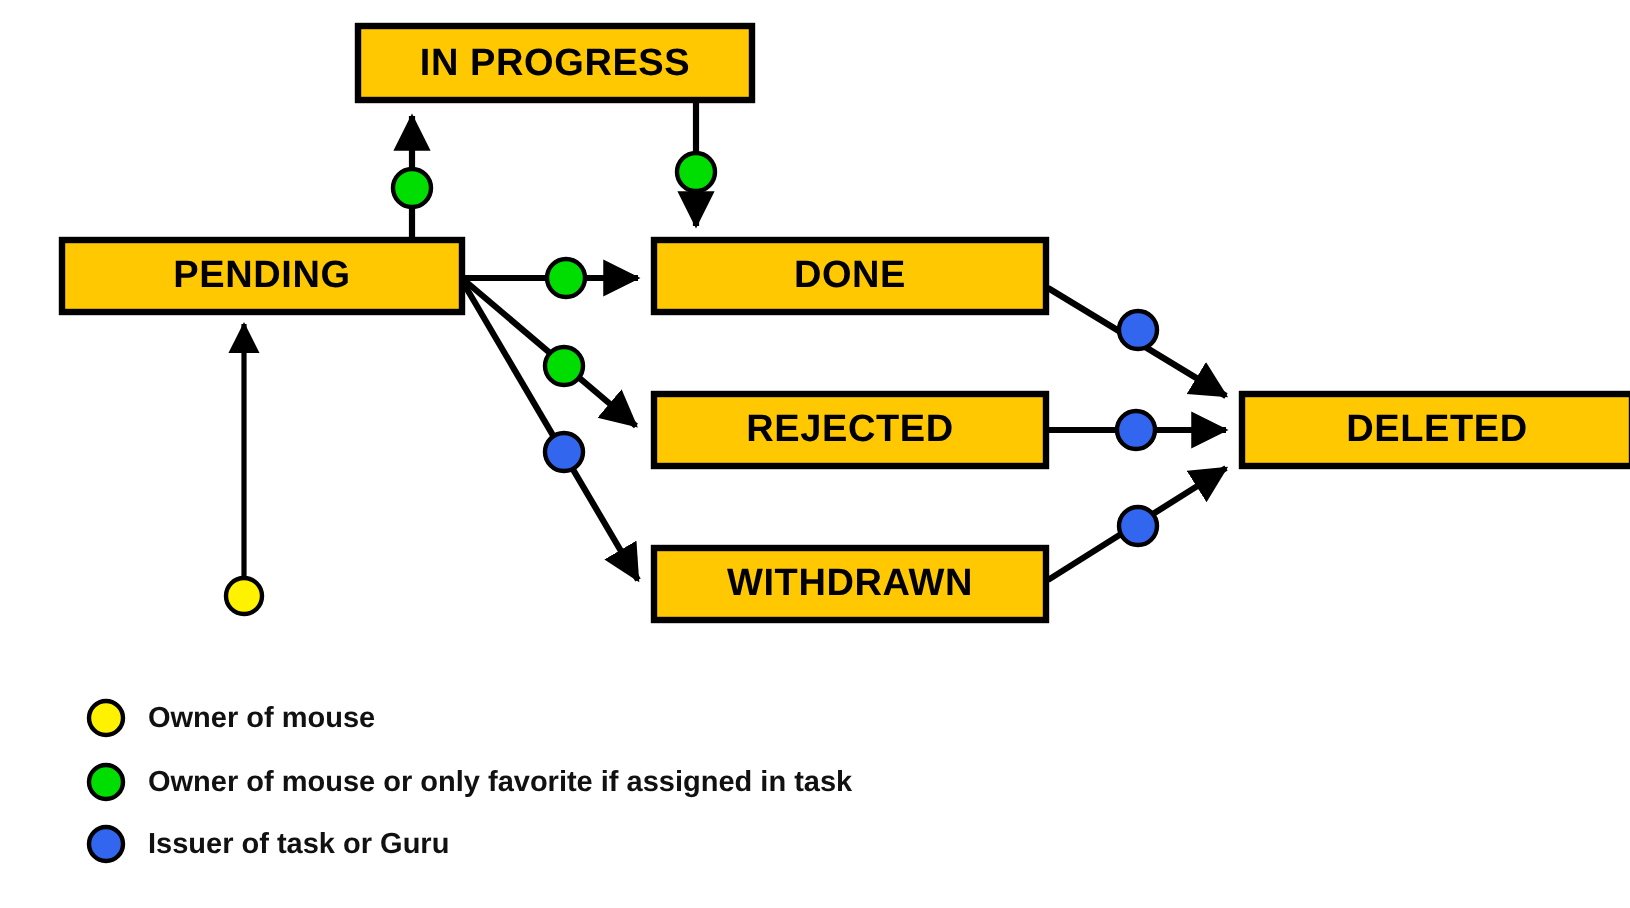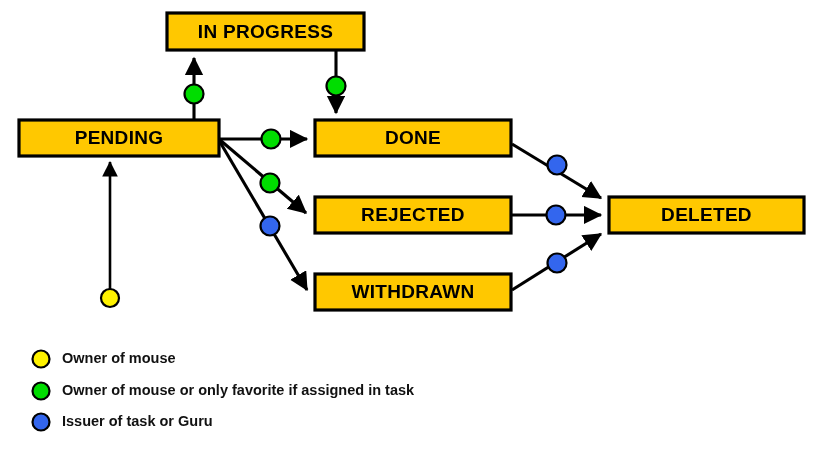--- a/index.html
+++ b/index.html
@@ -9,21 +9,21 @@
   }
   body {
     width: 815px;
     height: 454px;
     position: relative;
     overflow: hidden;
     font-family: "Liberation Sans", sans-serif;
   }
   #diagram-root {
     position: absolute;
-    left: 4px; top: 0;
+    left: 16px; top: 0;
     width: 681px;
     height: 454px;
   }
   svg.canvas {
     position: absolute;
     left: 0; top: 0;
     width: 815px;
     height: 454px;
     display: block;
   }

